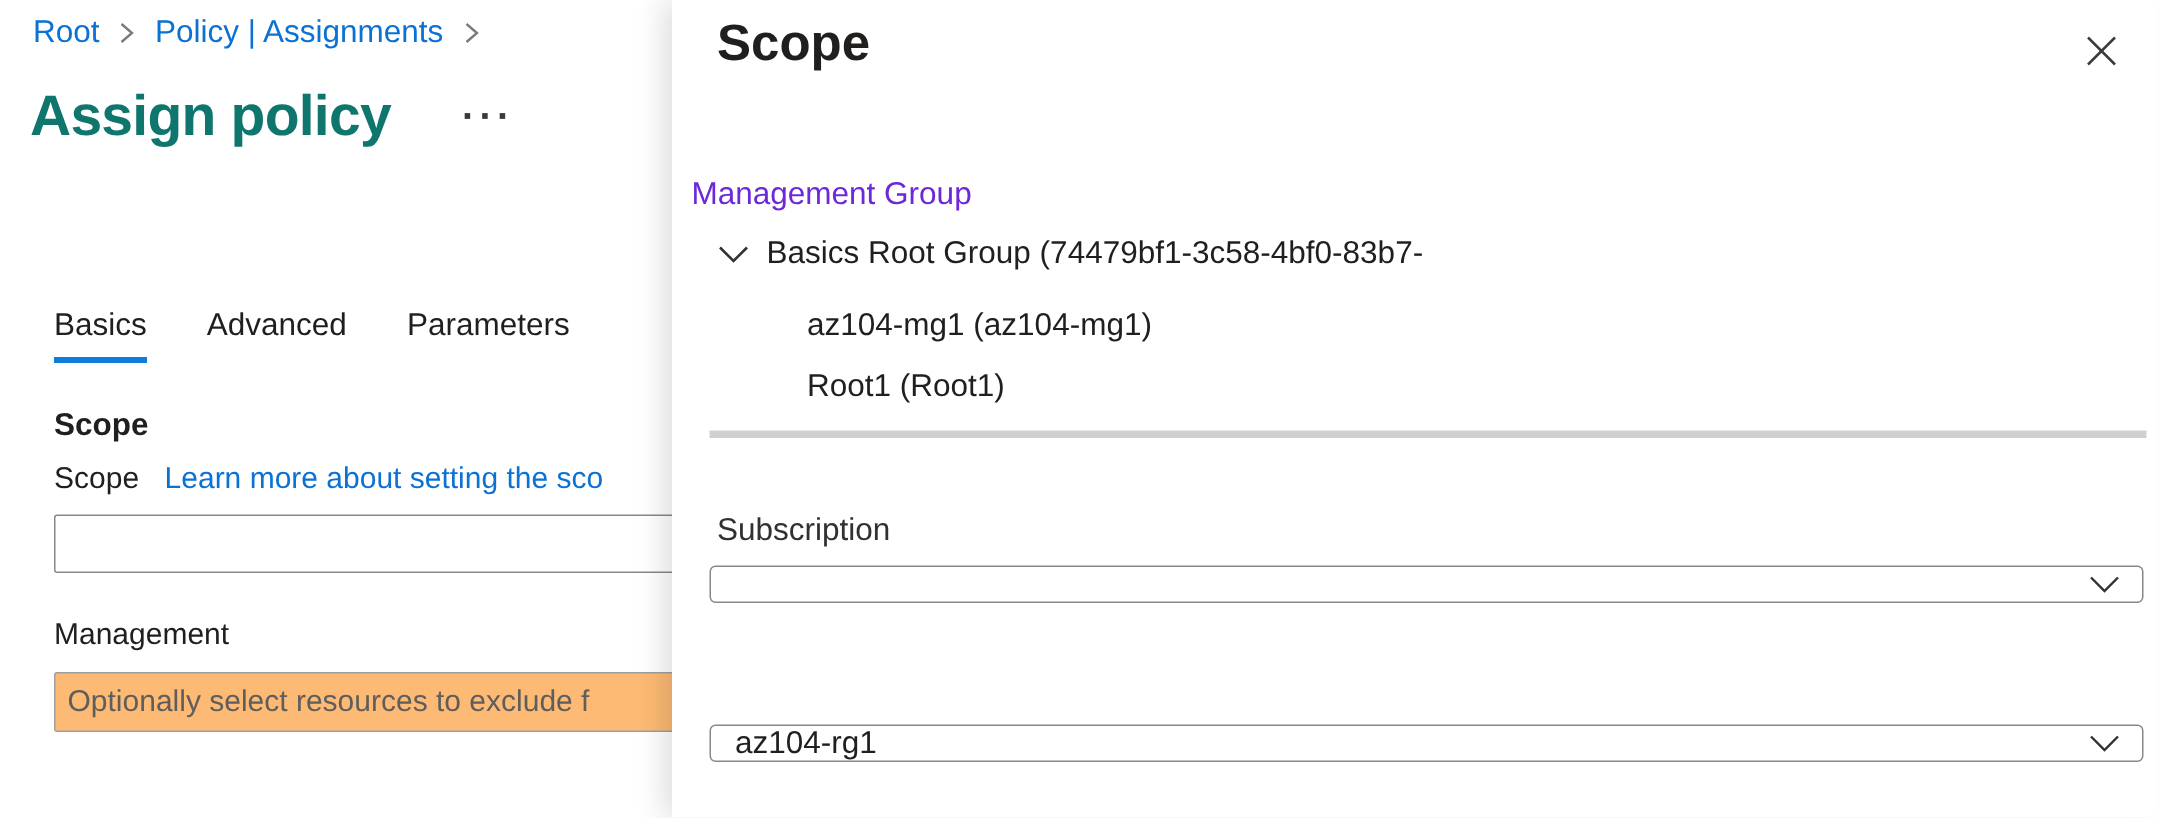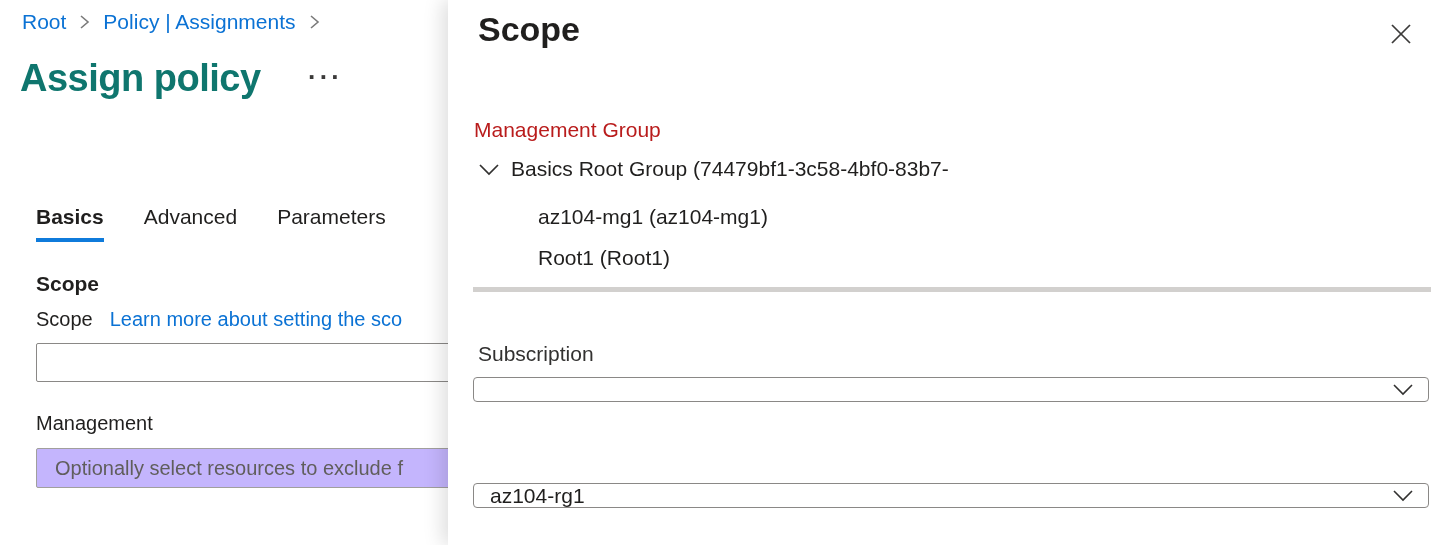--- a/index.html
+++ b/index.html
@@ -14,45 +14,45 @@
   .crumb-link { color:#0b72d4; text-decoration:none; cursor:pointer; }
   .crumb-sep { display:inline-flex; align-items:center; }
 
   .page-title { position:absolute; left:20px; top:57px; font-size:38px; font-weight:700;
     color:#0f766e; letter-spacing:-0.5px; }
   .more-btn { position:absolute; left:308px; top:64px; font-size:26px; font-weight:700;
     color:#3b3a39; letter-spacing:3px; cursor:pointer; line-height:1; }
 
   .tabs { position:absolute; left:36px; top:205px; display:flex; gap:40px; font-size:21px; }
   .tab { padding-bottom:9px; border-bottom:4px solid transparent; color:#201f1e; cursor:pointer; }
-  .tab.active { font-weight:700; border-bottom-color:#0f7bdb;text-align:right; }
+  .tab.active { font-weight:400; border-bottom-color:#0f7bdb;text-align:right; }
 
   .section-heading { position:absolute; left:36px; top:272px; font-size:21px; font-weight:700; }
   .field-row { position:absolute; left:36px; top:308px; font-size:20px; display:flex; gap:17px;
     white-space:nowrap; }
   .learn-link { color:#0b72d4; text-decoration:none; cursor:pointer; }
 
   .text-input { position:absolute; left:36px; top:343px; width:620px; height:39px;
     border:1px solid #8a8886; border-radius:2px; background:#fff; font-size:20px;
     padding:0 14px; font-family:inherit; color:#201f1e; }
   .exclusions-label { position:absolute; left:36px; top:412px; font-size:20px; }
   .exclusions-input { position:absolute; left:36px; top:448px; width:620px; height:40px;
-    border:1px solid #a19f9d; border-radius:2px; background:#c4b5fd; font-size:20px;
-    padding:0 18px; font-family:inherit; color:#605e5c; }
+    border:1px solid #a19f9d; border-radius:2px; background:#fdba74; font-size:20px;
+    padding:0 8px; font-family:inherit; color:#605e5c; }
   .exclusions-input::placeholder { color:#605e5c; opacity:1; }
 
   
   .panel { position:absolute; left:448px; top:0; width:991px; height:545px; background:#fff;
     box-shadow:-6px 0 18px rgba(0,0,0,0.13); }
   .panel-title { position:absolute; left:30px; top:10px; font-size:34px; font-weight:600;
     color:#201f1e; }
   .close-btn { position:absolute; right:24px; top:20px; width:28px; height:28px;
     display:flex; align-items:center; justify-content:center; cursor:pointer; }
 
-  .mg-label { position:absolute; left:26px; top:118px; font-size:21px; color:#b91c1c; }
+  .mg-label { position:absolute; left:13px; top:118px; font-size:21px; color:#6d28d9; }
 
   .tree-row { position:absolute; display:flex; align-items:center; gap:11px; font-size:21px;
     white-space:nowrap; cursor:pointer; max-width:950px; overflow:hidden; }
   .tree-row.root  { left:30px; top:157px; }
   .tree-row.child1 { left:90px; top:205px; }
   .tree-row.child2 { left:90px; top:246px; }
   .expander { display:inline-flex; align-items:center; cursor:pointer; }
 
   .divider { position:absolute; left:25px; top:287px; width:958px; height:5px;
     background:#d2d0ce; }

